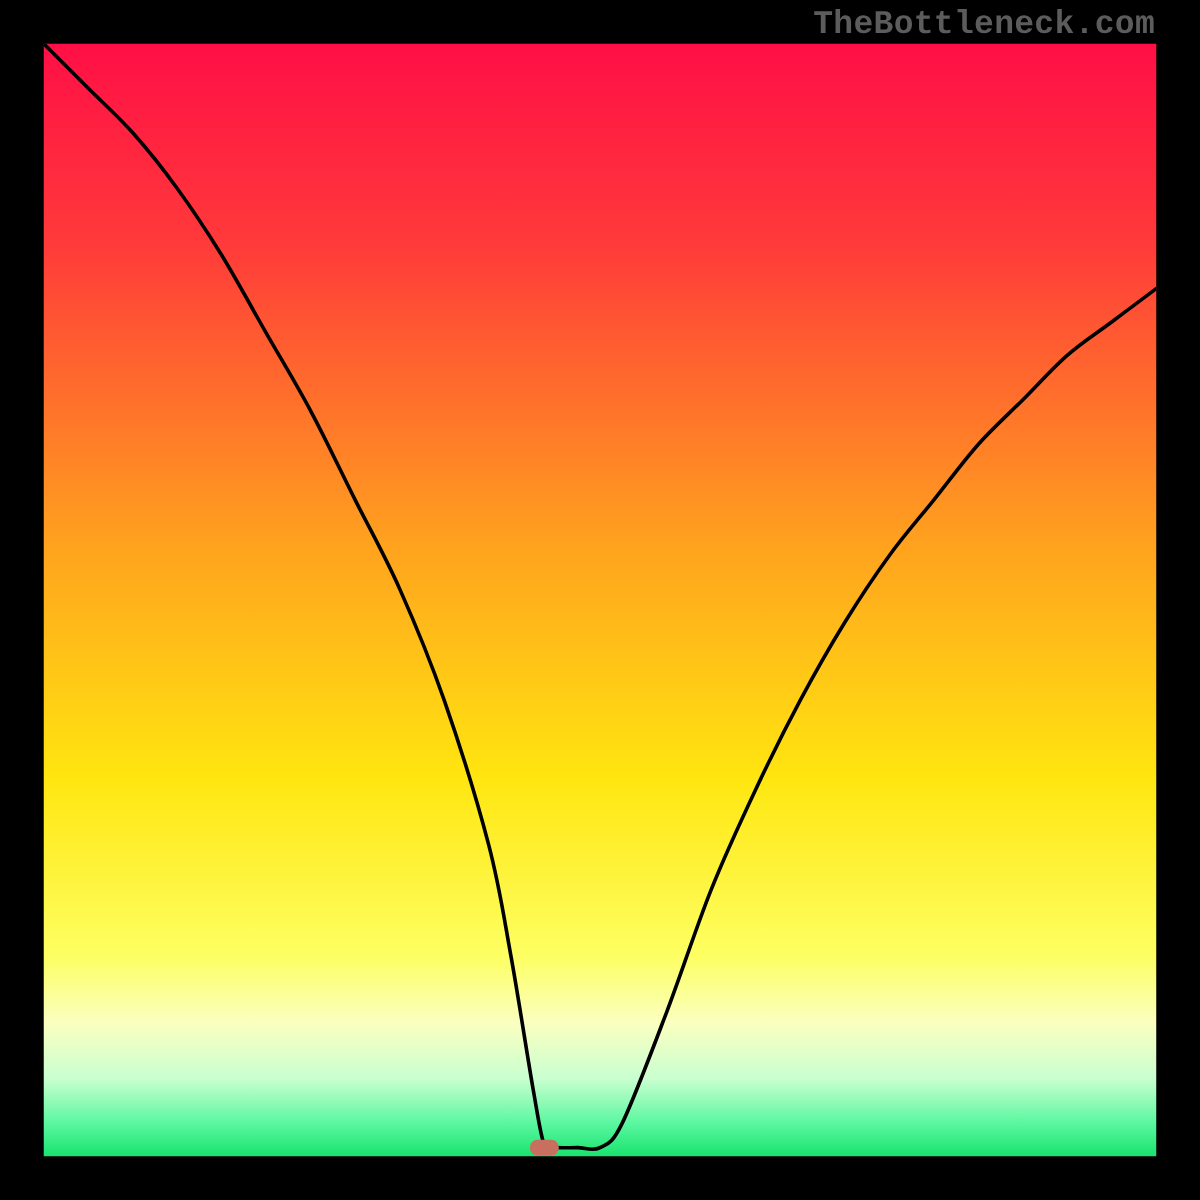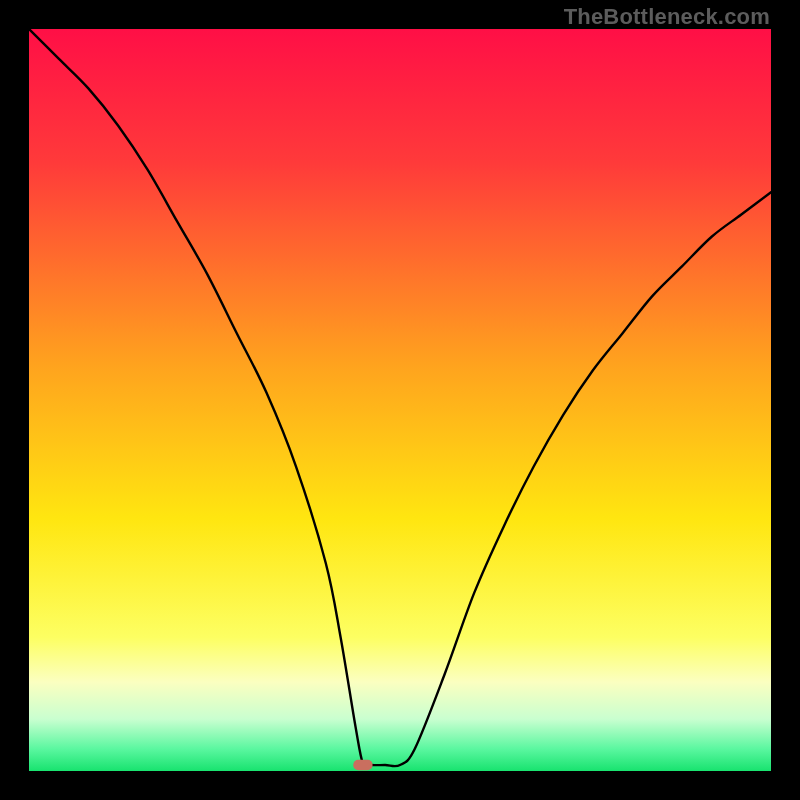--- a/index.html
+++ b/index.html
@@ -19,21 +19,21 @@
     position: absolute;
     left: 29px;
     top: 29px;
     width: 742px;
     height: 742px;
   }
   .watermark {
     position: absolute;
     top: 4px;
     right: 30px;
-    font-family: Liberation Sans, sans-serif;
+    font-family: Liberation Mono, monospace;
     font-size: 22px;
     font-weight: 600;
     color: #5c5c5c;
     letter-spacing: 0.2px;
   }
   svg {
     display: block;
   }
 </style>
 </head>

